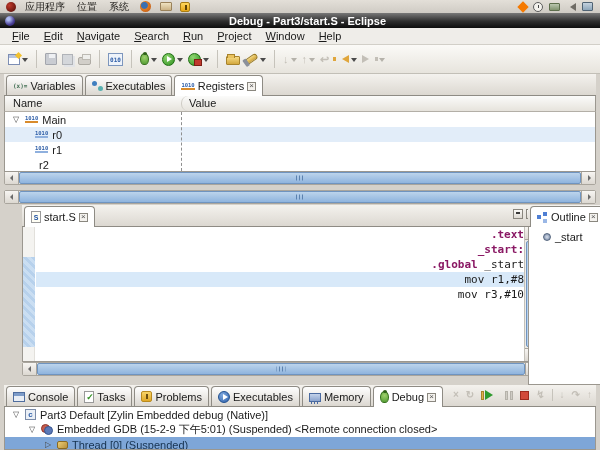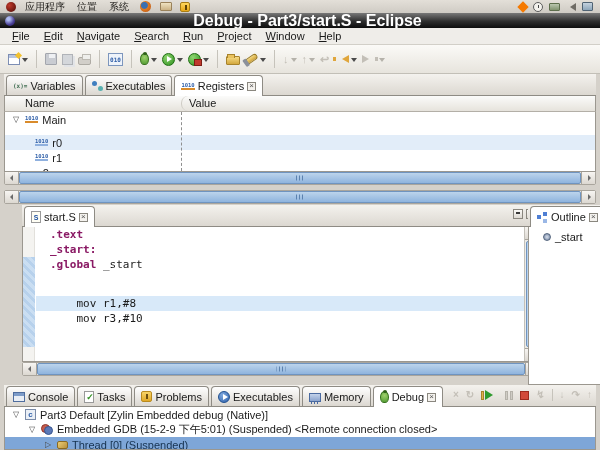--- a/index.html
+++ b/index.html
@@ -23,21 +23,21 @@
   .clockic::after { content:""; position:absolute; left:4px; top:2px; width:1px; height:3px; background:#444; }
   .netic { width:11px; height:8px; background:linear-gradient(#b9c6ad,#81936f); border:1px solid #5d6e4c; border-radius:1px; }
   .volic { width:0; height:0; border:4px solid transparent; border-right:6px solid #6f6b64; }
   .dispic { width:11px; height:9px; background:linear-gradient(#c4d2de,#8da6ba); border:1px solid #4f6374; border-radius:1px; }
 
   
   #titlebar { left:0; top:13px; width:600px; height:15px;
               background:linear-gradient(#787878,#2e2e2e 55%,#0d0d0d); display:flex; align-items:center; }
   .eclipse-ic { width:10px; height:10px; border-radius:50%; margin-left:5px;
                 background:radial-gradient(circle at 35% 30%, #aebcf0 15%, #4a3f96 60%, #1d1650); }
-  #titletext { flex:1; text-align:center; color:#fff; font-weight:bold; font-size:16px; }
+  #titletext { flex:1; text-align:center; color:#fff; font-weight:bold; font-size:11px; }
 
   
   #menubar { left:0; top:28px; width:600px; height:17px; background:#efede9;
              border-bottom:1px solid #d2cfc8; display:flex; align-items:center; padding-left:5px; }
   .mitem { display:inline-block; padding:1px 7px; }
   .mitem::first-letter { text-decoration:underline; }
 
   
   #toolbar { left:0; top:45px; width:600px; height:29px;
              background:linear-gradient(#fbfaf7,#e7e4dd); border-bottom:1px solid #c2bfb7;
@@ -117,27 +117,27 @@
   .ic-gdb { width:12px; height:11px; }
   .ic-gdb::before { content:""; position:absolute; left:0; top:0; width:7px; height:7px; border-radius:50%; background:#c45b4e; border:1px solid #8e352a; }
   .ic-gdb::after { content:""; position:absolute; right:0; bottom:0; width:7px; height:7px; border-radius:50%; background:#5b79b8; border:1px solid #37558e; }
   .ic-thread { width:11px; height:8px; background:linear-gradient(135deg,#eccd74,#b8903a); border:1px solid #8a6a22; border-radius:2px; }
   .ic-dot { width:8px; height:8px; border-radius:50%; background:radial-gradient(#d8dfeb,#6b7f9e); border:1px solid #55657e; }
 
   
   #regview { left:4px; top:74px; width:592px; }
   #reg-header { height:16px; display:flex; background:linear-gradient(#fbfbfa,#e6e3dc);
                 border:1px solid #9b978f; border-top:none; border-bottom:1px solid #b3afa7; }
-  .col-name { width:176px; padding-left:20px; line-height:15px; }
+  .col-name { width:176px; padding-left:8px; line-height:15px; }
   .col-value { flex:1; padding-left:7px; line-height:15px; border-left:1px solid #cfccc5;border-radius:7px; }
   #reg-body { height:60px; }
   .reg-colsep { position:absolute; left:176px; top:0; bottom:0; border-left:1px dashed #8f8f8f; }
   .rrow { height:15px; display:flex; align-items:center; gap:4px; padding-left:6px; }
   .rrow.child { padding-left:30px; }
-  .rrow.hl { background:#e2edf9;margin-top:8px; }
+  .rrow.hl { background:#e2edf9; }
   .twisty { font-size:8px; color:#4a4a4a; width:10px; text-align:center; }
 
   
   .hscroll { height:14px; background:#edebe6; border:1px solid #a9a59d; border-radius:2px; display:flex; align-items:stretch; }
   .sbtn { width:14px; background:linear-gradient(#f7f5f2,#dcd8d1); position:relative; }
   .sbtn.l { border-right:1px solid #a9a59d; } .sbtn.r { border-left:1px solid #a9a59d; }
   .sbtn.u { border-bottom:1px solid #a9a59d; height:13px; width:auto; } .sbtn.d { border-top:1px solid #a9a59d; height:13px; width:auto; }
   .sbtn::after { content:""; position:absolute; left:50%; top:50%; transform:translate(-50%,-50%); border:3px solid transparent; }
   .sbtn.l::after { border-right-color:#6b6b6b; margin-left:-2px; }
   .sbtn.r::after { border-left-color:#6b6b6b; margin-left:2px; }
@@ -159,22 +159,22 @@
   #ed-body { height:135px; }
   .winbtns { position:absolute; right:4px; top:4px; display:flex; gap:3px; }
   .wbtn { width:10px; height:10px; border:1px solid #8a877f; background:linear-gradient(#fbfaf7,#ddd9d2); position:relative; }
   .wbtn.min::after { content:""; position:absolute; left:2px; right:2px; top:2px; height:2px; background:#3a3a3a; }
   .wbtn.max::after { content:""; position:absolute; left:2px; right:2px; top:2px; bottom:2px; border:1px solid #3a3a3a; border-top-width:2px; }
   #gutter { position:absolute; left:0; top:0; bottom:0; width:12px; background:#f4f3f0; border-right:1px solid #e2e0db; }
   #gutter-band { position:absolute; left:0; width:12px; top:30px; height:90px;
                  background:repeating-linear-gradient(45deg,#cadef2 0 3px,#b7d1ec 3px 6px); }
   #ed-code { position:absolute; left:13px; top:0; right:15px; bottom:0;
              font:11px "DejaVu Sans Mono", monospace; }
-  .cline { height:15px; line-height:15px; padding-left:14px; white-space:pre; }
-  .cline.hl { background:#d8e9f9;margin-top:24px; }
+  .cline { height:15px; line-height:15px; padding-left:14px; white-space:pre;text-align:right; }
+  .cline.hl { background:#d8e9f9; }
   .kw { color:#8a1964; font-weight:bold; }
 
   
   #outline { left:528px; top:205px; width:82px; }
   #ol-body { height:158px; }
   .olrow { height:16px; display:flex; align-items:center; gap:4px; padding-left:14px; padding-top:4px; }
 
   
   #bottom { left:4px; top:385px; width:592px; }
   #bot-body { height:43px; }

